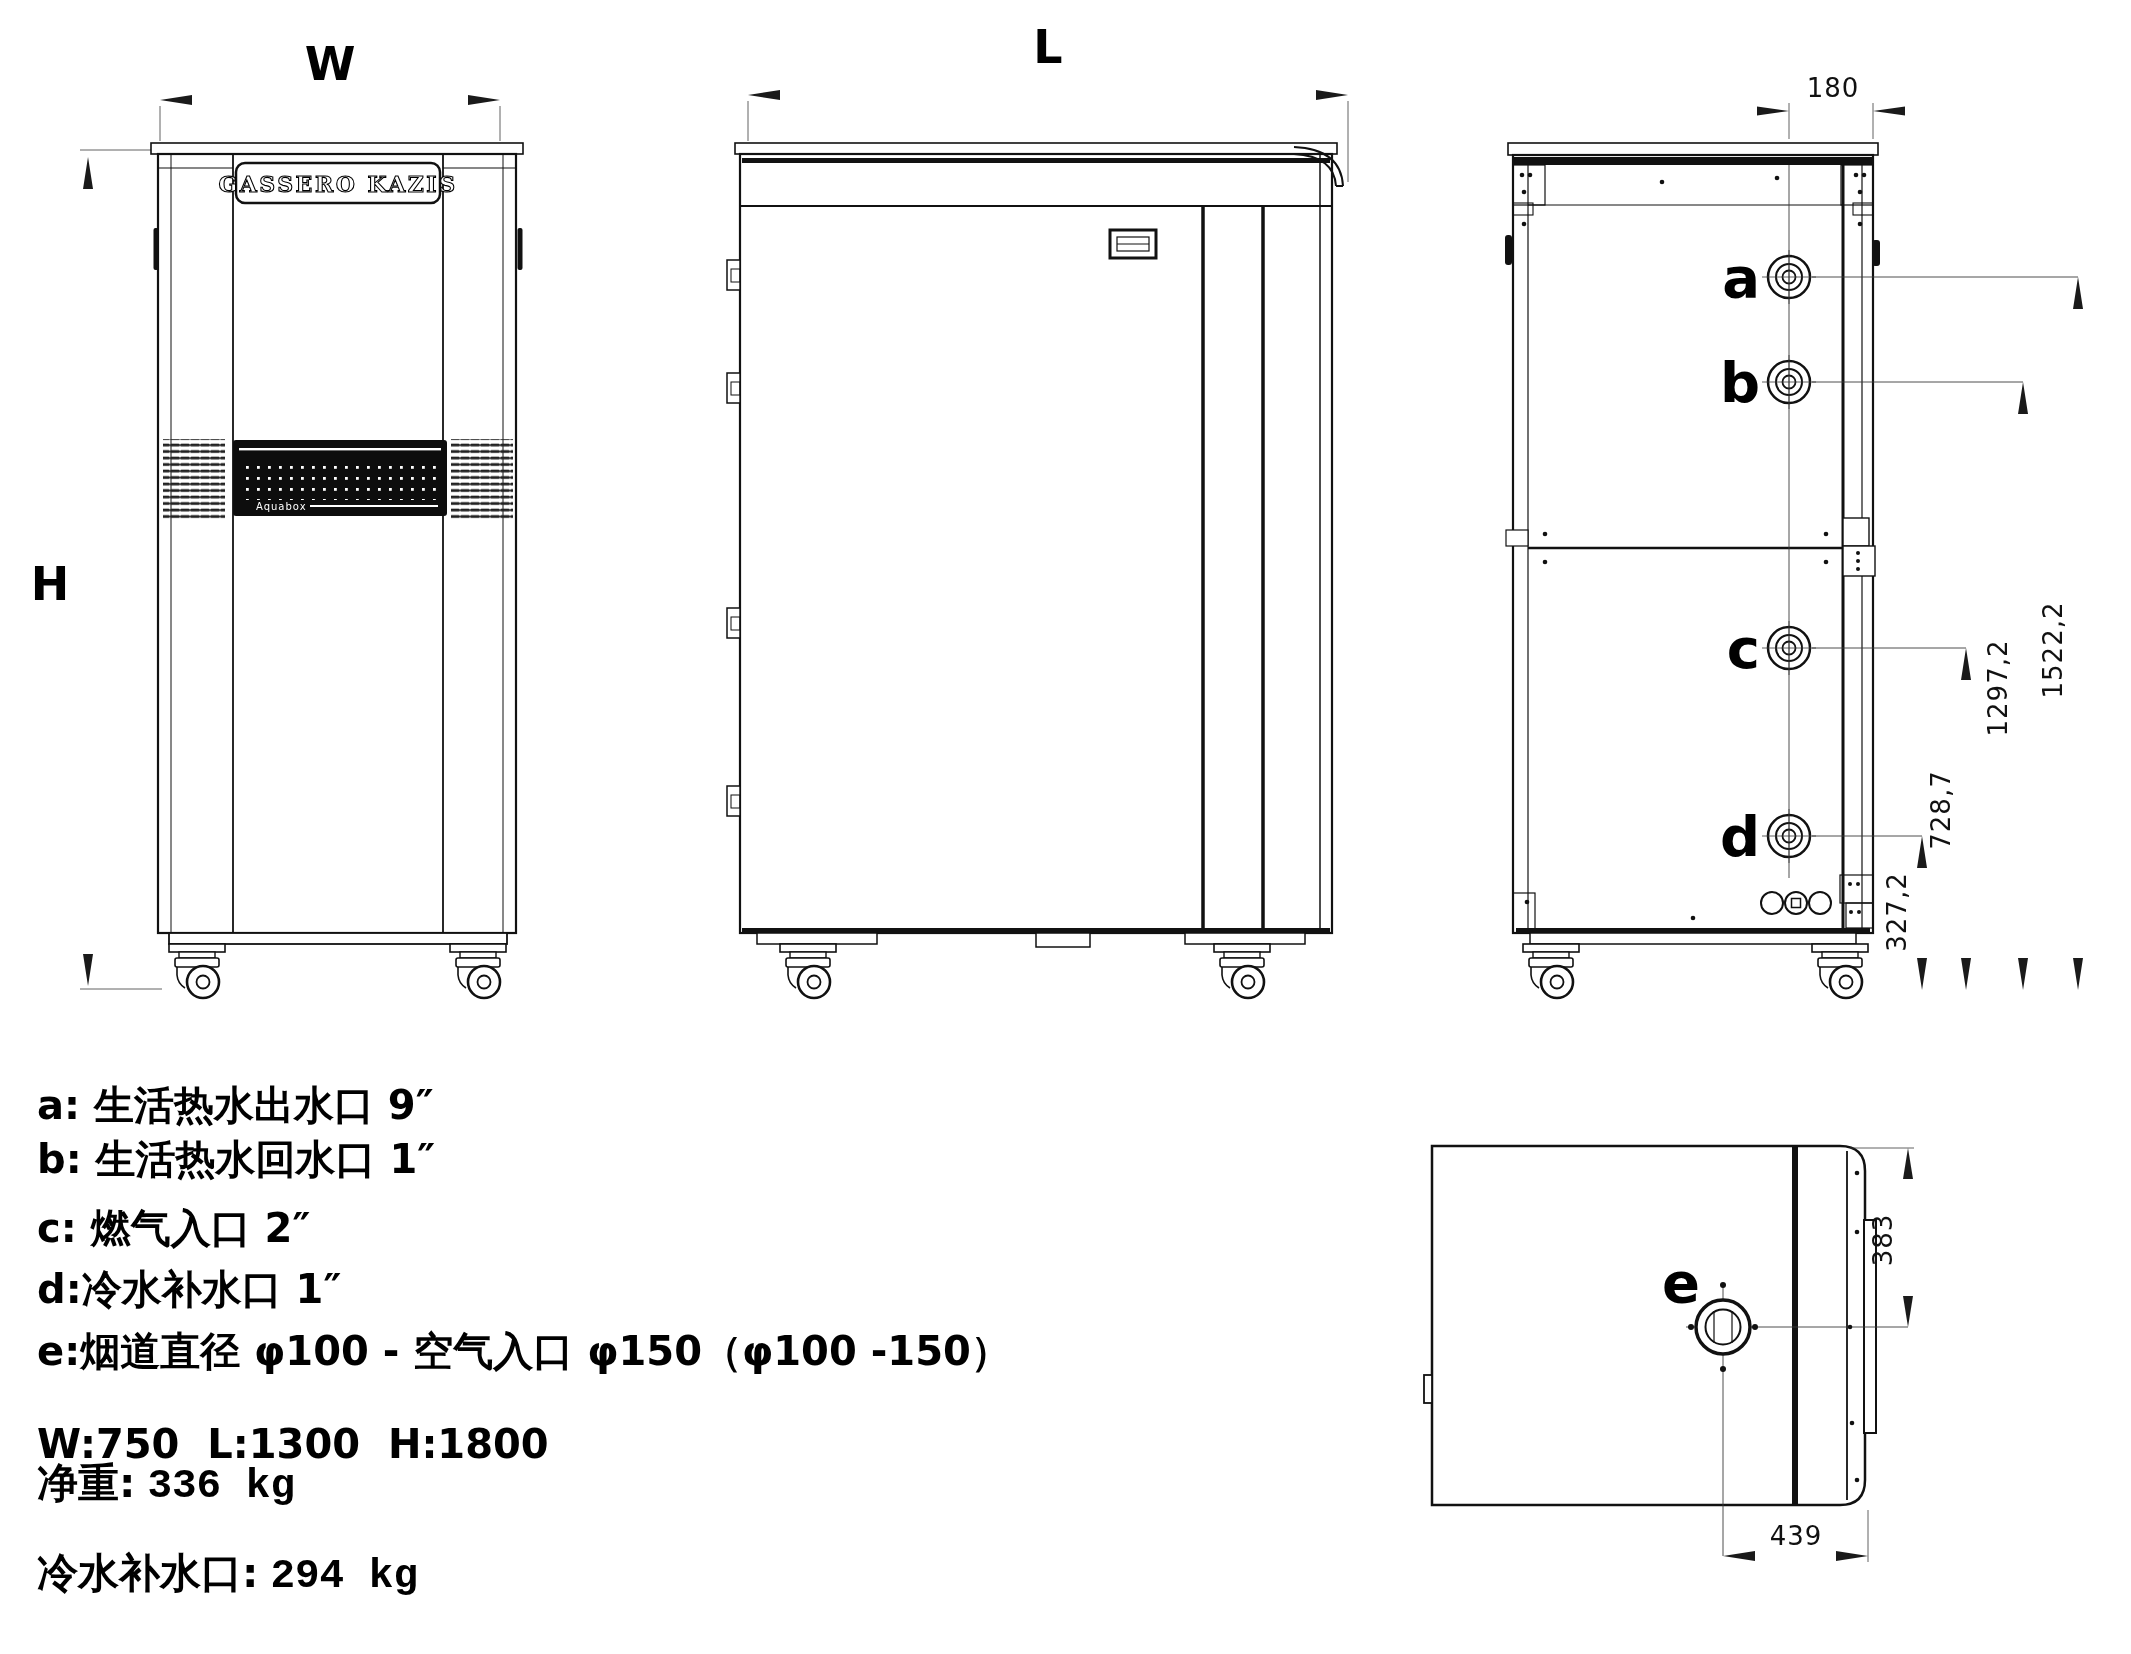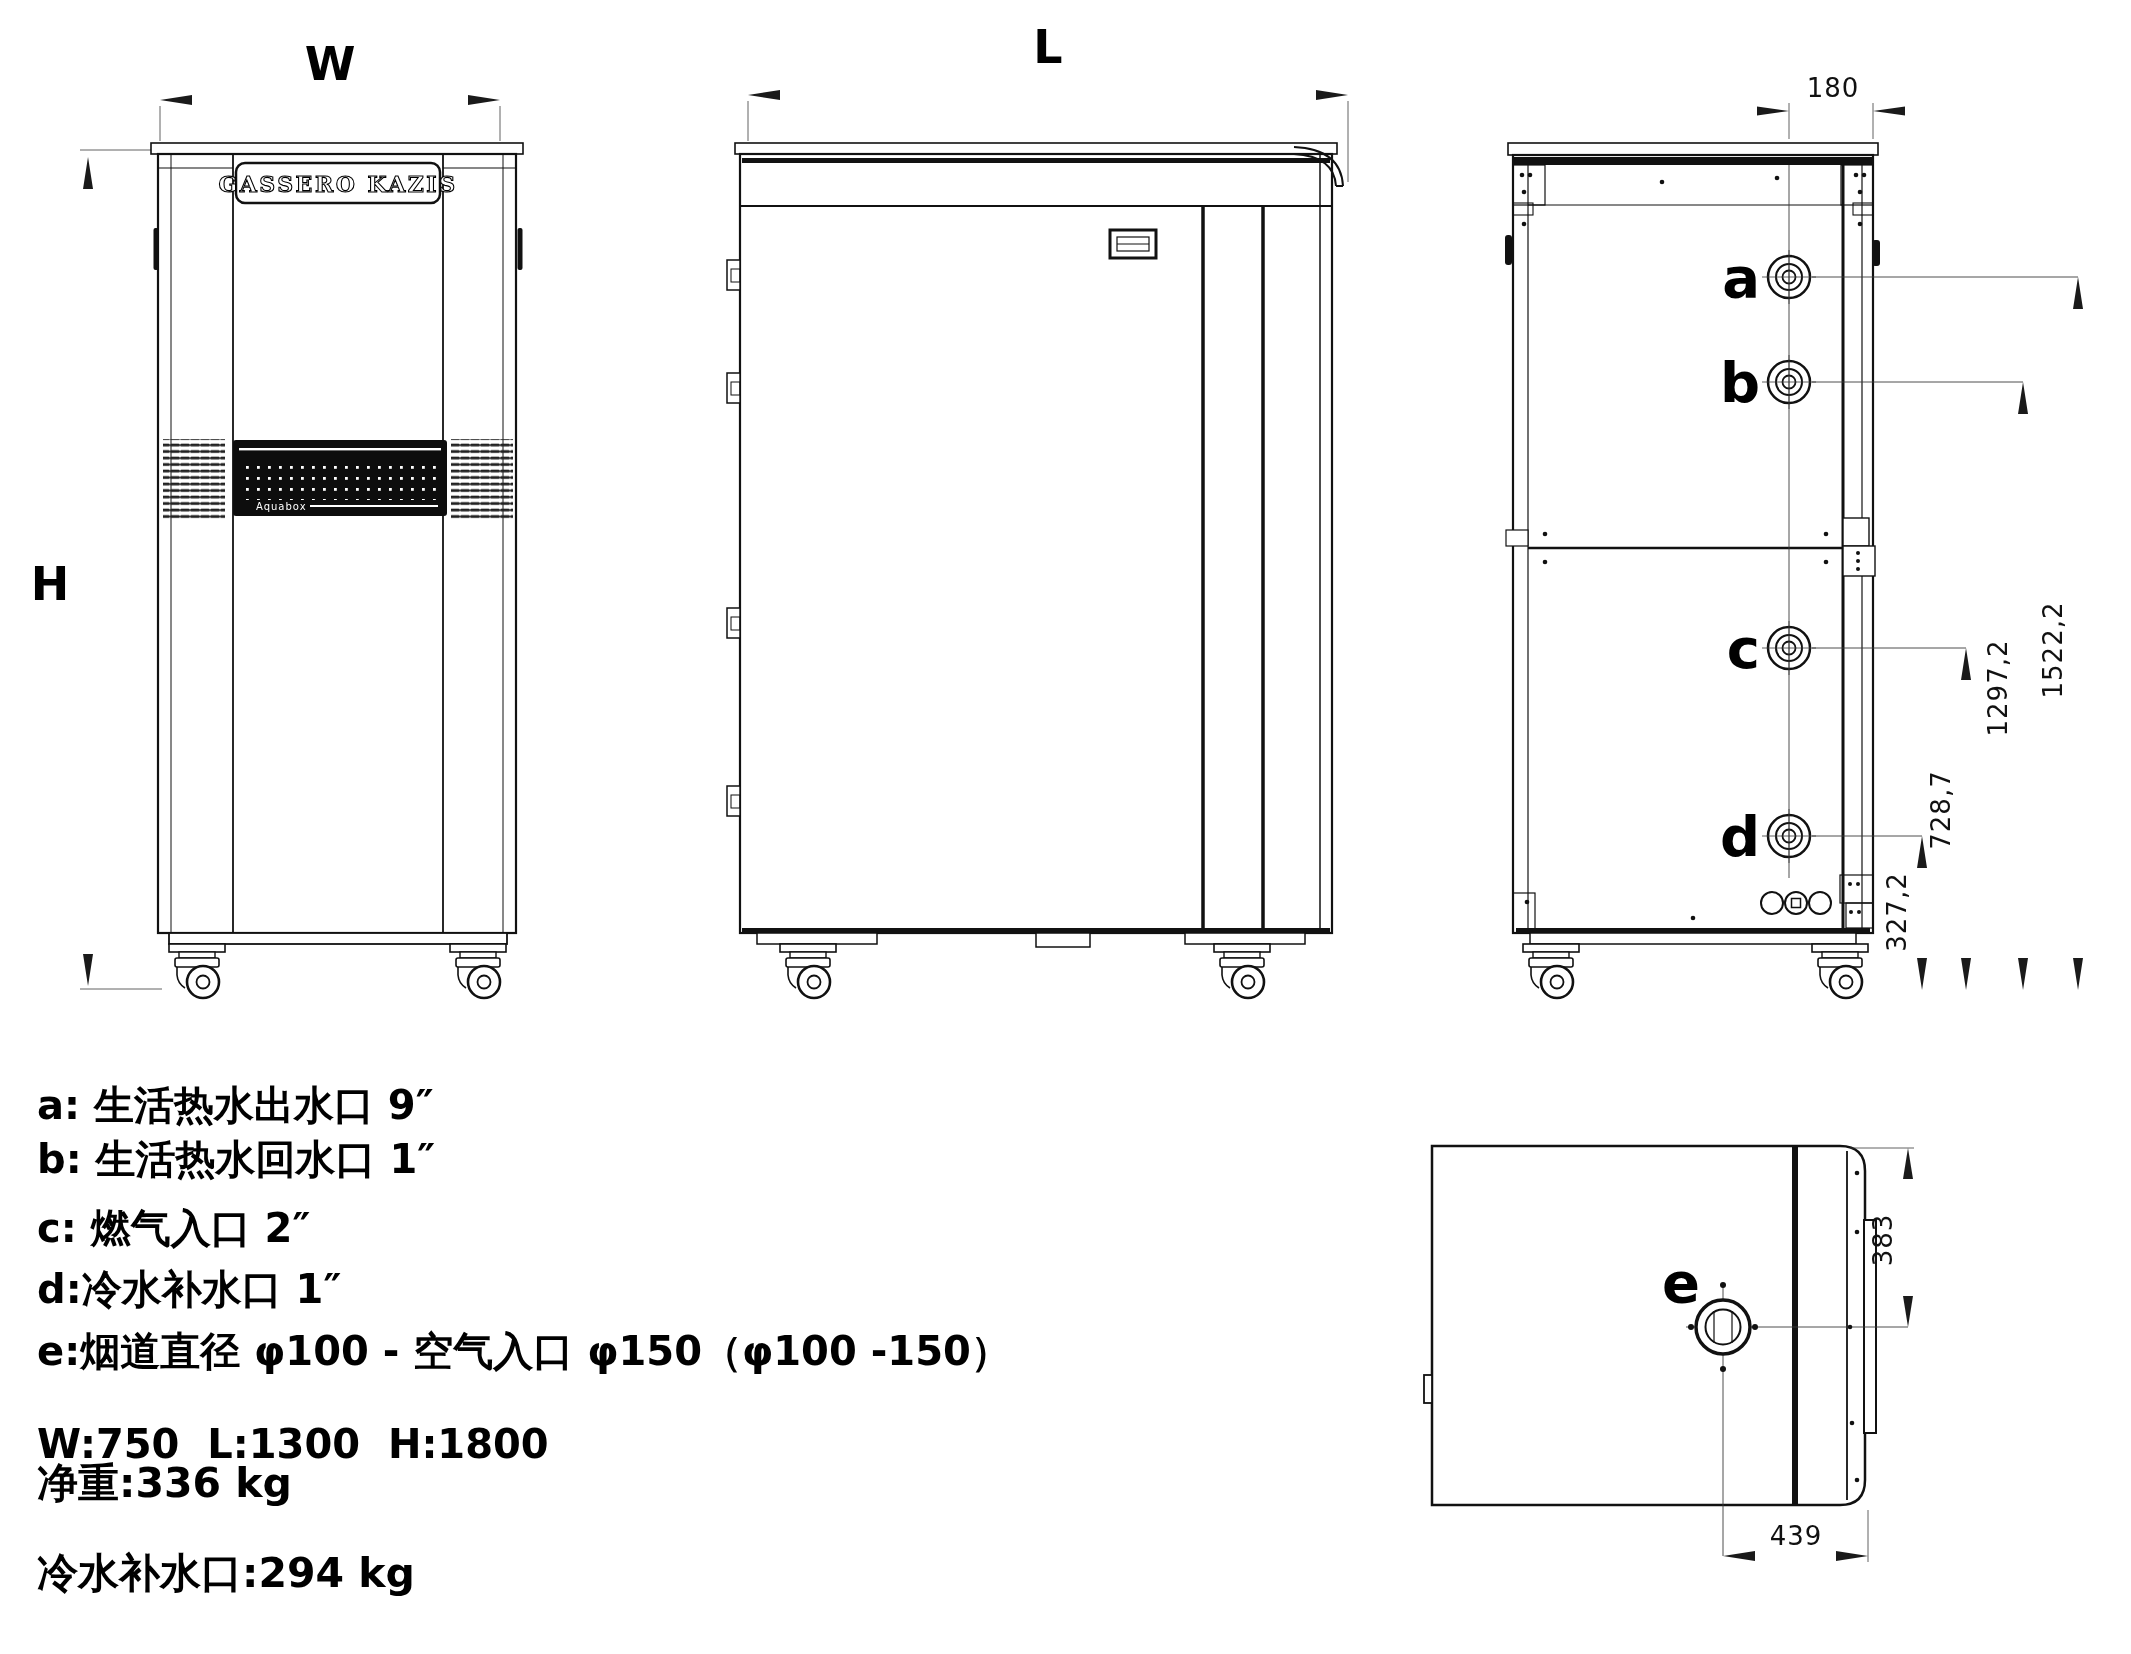--- a/index.html
+++ b/index.html
@@ -15,21 +15,21 @@
   text{fill:#000;}
   .dimtxt{font-size:26px;fill:#111;letter-spacing:1px;font-weight:400;}
   .biglbl{font-size:46px;font-weight:600;}
   .portlbl{font-size:56px;font-weight:700;}
   .plate{font-family:"DejaVu Serif",serif;font-size:22px;font-weight:700;letter-spacing:2.5px;
          fill:#fff;stroke:#000;stroke-width:1.1px;}
   .panellogo{font-size:10px;fill:#fff;letter-spacing:1px;}
   
   .lg{position:absolute;left:37px;font-size:40px;font-weight:700;white-space:pre;line-height:1.15;}
   .lgw{font-size:41px;}
-  .lgv{}
+  .lgv{margin-left:12px;font-family:Liberation Mono, monospace;}
 </style>
 </head>
 <body>
 
 <div class="canvas">
 
 <svg width="2131" height="1654" viewBox="0 0 2131 1654">
   <defs>
     <pattern id="vent" width="10" height="6.5" patternUnits="userSpaceOnUse">
       <rect y="1.6" width="10" height="2.9" rx="1.4" fill="#222"></rect>

